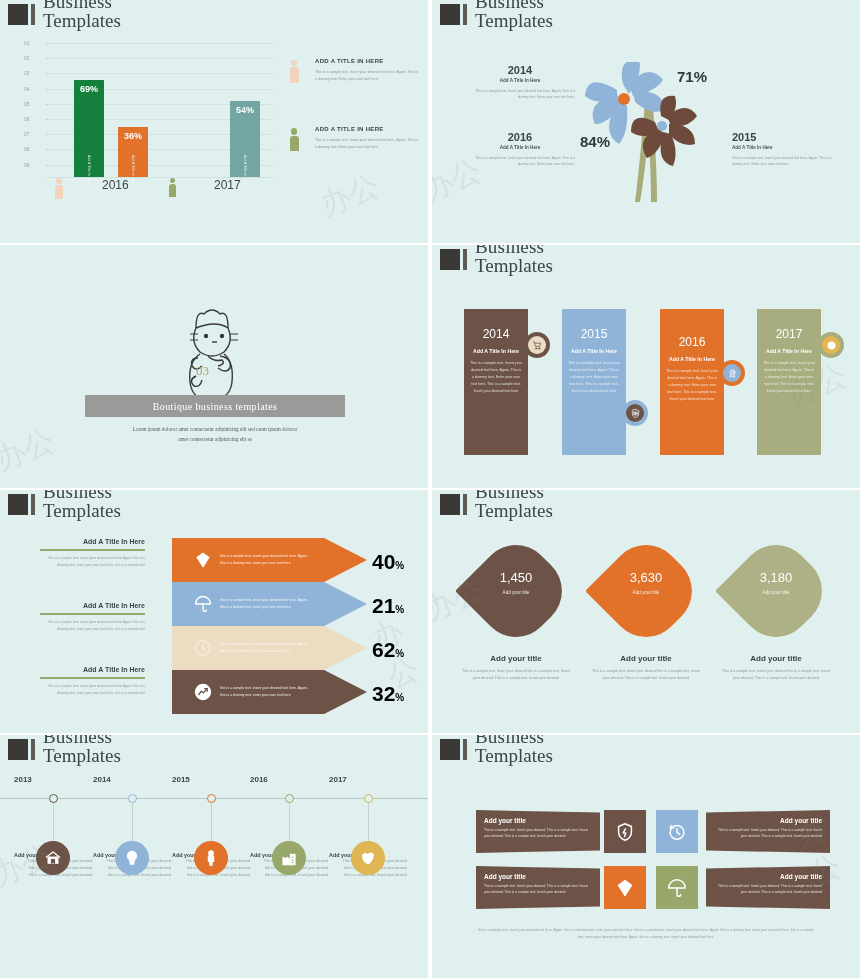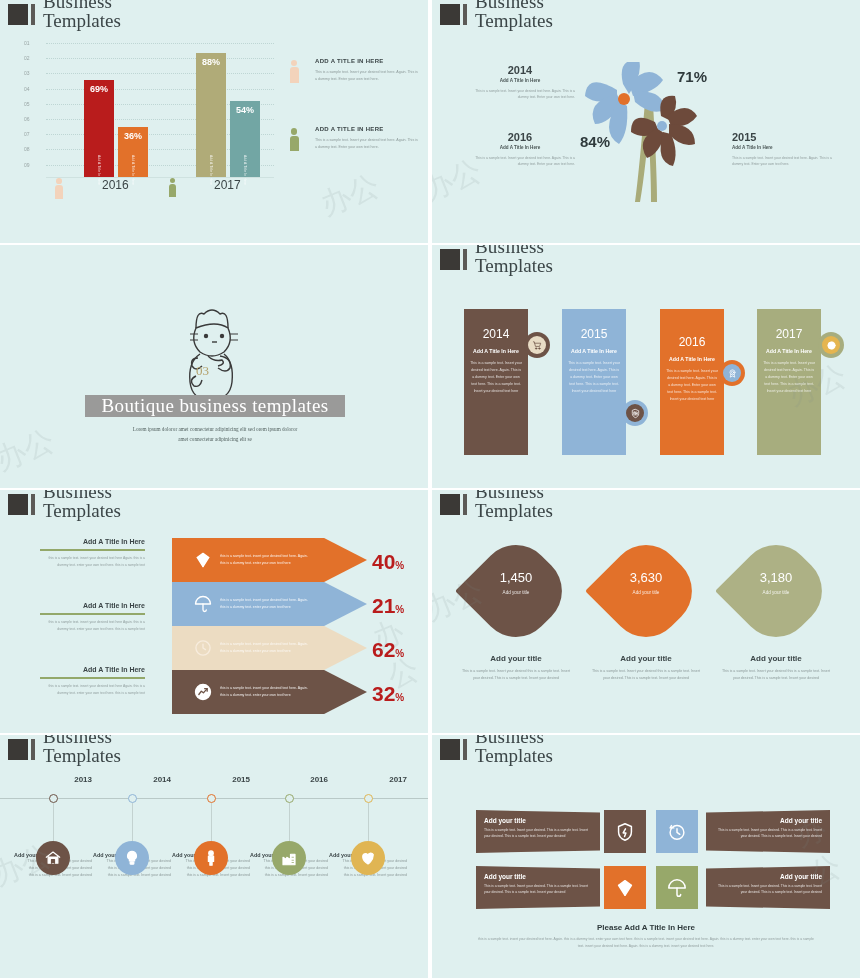--- a/index.html
+++ b/index.html
@@ -59,21 +59,21 @@
   
   .s2-col { position:absolute; width:110px; }
   .s2-col .yr { font-size:11px; color:#3b4547; font-weight:bold; text-align:center; }
   .s2-col .st { font-size:4.6px; color:#4a5656; text-align:center; margin-top:2px; font-weight:bold;}
   .s2-col p   { font-size:3.4px; color:#93a0a0; line-height:1.9; margin-top:5px; text-align:right; }
   .s2-pct { position:absolute; font-size:15px; font-weight:bold; color:#2f3a3c; }
 
   
   .s3-band { position:absolute; left:85px; top:150px; width:260px; height:22px; background:#9a9a99;
              display:flex; align-items:center; justify-content:center; }
-  .s3-band span { font-family:"Liberation Serif",serif; color:#fff; font-size:19px; letter-spacing:.4px;}
+  .s3-band span { font-family:"Liberation Serif",serif; color:#fff; font-size:10px; letter-spacing:.4px;}
   .s3-sub { position:absolute; left:85px; top:180px; width:260px; text-align:center;
             font-family:"Liberation Serif",serif; font-size:5.2px; color:#52605f; line-height:1.9; }
   .s3-num { position:absolute; left:196px; top:118px; font-size:13px; color:#b3a06a; font-family:"Liberation Serif",serif;}
 
   
   .s4-card { position:absolute; width:64px; }
   .s4-card .yr { color:#fff; font-size:12px; text-align:center; }
   .s4-card .st { color:#fff; font-size:5.2px; font-weight:bold; text-align:center; margin-top:7px;}
   .s4-card p { color:rgba(255,255,255,.78); font-size:3.6px; line-height:1.95; text-align:center; margin-top:6px; padding:0 6px;}
   .s4-badge { position:absolute; width:26px; height:26px; border-radius:50%; display:flex; align-items:center; justify-content:center; }
@@ -81,35 +81,35 @@
 
   
   .s5-left { position:absolute; left:40px; width:105px; }
   .s5-left h4 { font-size:7px; font-weight:bold; color:#3b4547; text-align:right; }
   .s5-left .rule { height:2px; background:#93a86a; margin:4px 0 4px; }
   .s5-left p { font-size:3.4px; color:#93a0a0; line-height:1.95; text-align:right; }
   .s5-arrow { position:absolute; left:172px; height:44px; width:195px;
               clip-path: polygon(0 0, 78% 0, 100% 50%, 78% 100%, 0 100%); display:flex; align-items:center; }
   .s5-arrow .ico { width:26px; margin-left:18px; flex:none; display:flex; justify-content:center; }
   .s5-arrow p { font-size:3.5px; line-height:1.9; margin-left:4px; width:90px; }
-  .s5-pct { position:absolute; left:372px; font-weight:bold; color:#b91c1c; }
+  .s5-pct { position:absolute; left:372px; font-weight:bold; color:#000000; }
   .s5-pct .n { font-size:21px; }
   .s5-pct .s { font-size:10px; }
 
   
   .s6-kite { position:absolute; width:86px; height:86px; border-radius:36px 36px 36px 2px; transform:rotate(45deg); }
   .s6-num { position:absolute; width:100px; text-align:center; color:#fff; font-size:13px; }
   .s6-sub { position:absolute; width:100px; text-align:center; color:rgba(255,255,255,.85); font-size:4.6px;}
   .s6-t   { position:absolute; width:110px; text-align:center; font-size:8px; font-weight:bold; color:#3b4547; }
   .s6-p   { position:absolute; width:110px; text-align:center; font-size:3.6px; color:#8d9a9a; line-height:1.95;}
 
   
   .s7-line { position:absolute; left:0; right:0; top:63px; border-top:1px solid #b9c9c7; }
   .s7-item { position:absolute; width:78px; }
-  .s7-item .yr { font-size:8px; font-weight:bold; color:#3b4547; text-align:right; }
+  .s7-item .yr { font-size:8px; font-weight:bold; color:#3b4547; text-align:left; }
   .s7-dot { position:absolute; width:9px; height:9px; border-radius:50%; background:#dff0ef; border:1.6px solid #888; left:50%; margin-left:-4.5px; }
   .s7-stem { position:absolute; width:1px; left:50%; background:#c3d2d0; }
   .s7-circ { position:absolute; width:34px; height:34px; border-radius:50%; left:50%; margin-left:-17px;
              display:flex; align-items:center; justify-content:center; }
   .s7-t { font-size:5.4px; color:#3b4547; margin-top:6px; font-weight:bold; }
   .s7-p { font-size:3.6px; color:#8d9a9a; line-height:1.9; text-align:right; padding-left:10px;}
 
   
   .s8-ban { position:absolute; width:124px; height:43px; background:#6d5347; }
   .s8-ban.l { clip-path:polygon(0 0, 100% 6%, 100% 94%, 0 100%); }
@@ -153,30 +153,26 @@
           <div class="s1-grid" style="top: 18.2px;"></div>
           <div class="s1-grid" style="top: 33.4px;"></div>
           <div class="s1-grid" style="top: 48.6px;"></div>
           <div class="s1-grid" style="top: 63.8px;"></div>
           <div class="s1-grid" style="top: 79px;"></div>
           <div class="s1-grid" style="top: 94.2px;"></div>
           <div class="s1-grid" style="top: 109.4px;"></div>
           <div class="s1-grid" style="top: 124.6px;"></div>
         </div>
       <div class="s1-bars" id="s1b">
-          <div class="s1-bar" style="left: 38px; height: 97.98px; background: #b91c1c;">
+          <div class="s1-bar" style="left: 28px; height: 97.98px; background: #15803d;">
             <div class="pct">69%</div>
                    <div class="vt">Add A Title In Here</div>
           </div>
           <div class="s1-bar" style="left: 72px; height: 51.12px; background: rgb(226, 113, 42);">
             <div class="pct">36%</div>
-                   <div class="vt">Add A Title In Here</div>
-          </div>
-          <div class="s1-bar" style="left: 150px; height: 124.96px; background: rgb(176, 171, 120);">
-            <div class="pct">88%</div>
                    <div class="vt">Add A Title In Here</div>
           </div>
           <div class="s1-bar" style="left: 184px; height: 76.68px; background: rgb(114, 166, 164);">
             <div class="pct">54%</div>
                    <div class="vt">Add A Title In Here</div>
           </div>
           <div style="position:absolute;left:8px;bottom:0;">
             <div class="person" style="width:9.724px;height:22px;">
     <div class="head" style="width:5.720000000000001px;height:5.720000000000001px;background:#f3d3bb;"></div>
     <div class="body" style="width:8.294px;height:14.280000000000001px;background:#f3d3bb;"></div>
@@ -596,19 +592,18 @@
             <path d="M3 12a9 9 0 0 1 18 0z"></path>
             <path d="M12 12v7a2 2 0 0 0 4 0"></path>
           </svg>
         </div>
       <div class="s8-ban r" style="left:274px;top:131px;background:#6d5347">
         <h4>Add your title</h4>
         <p>This is a sample text. Insert your desired. This is a sample text. Insert your desired. This is a sample text. Insert your desired</p>
         </div>
       </div>
     <div class="s8-ft" style="top:188px;">
-      <h4>Please Add A Title In Here</h4>
       <p>this is a sample text. insert your desired text here. Again. this is a dummy text. enter your own text here. this is a sample text. insert your desired text here. Again. this is a dummy text. enter your own text here. this is a sample text. insert your desired text here. Again. this is a dummy text. insert your desired text here.</p>
     </div>
     <div class="wm" style="left:370px; top:70px;">办公</div>
   </div>
 
 </div>
 
 </body></html>

